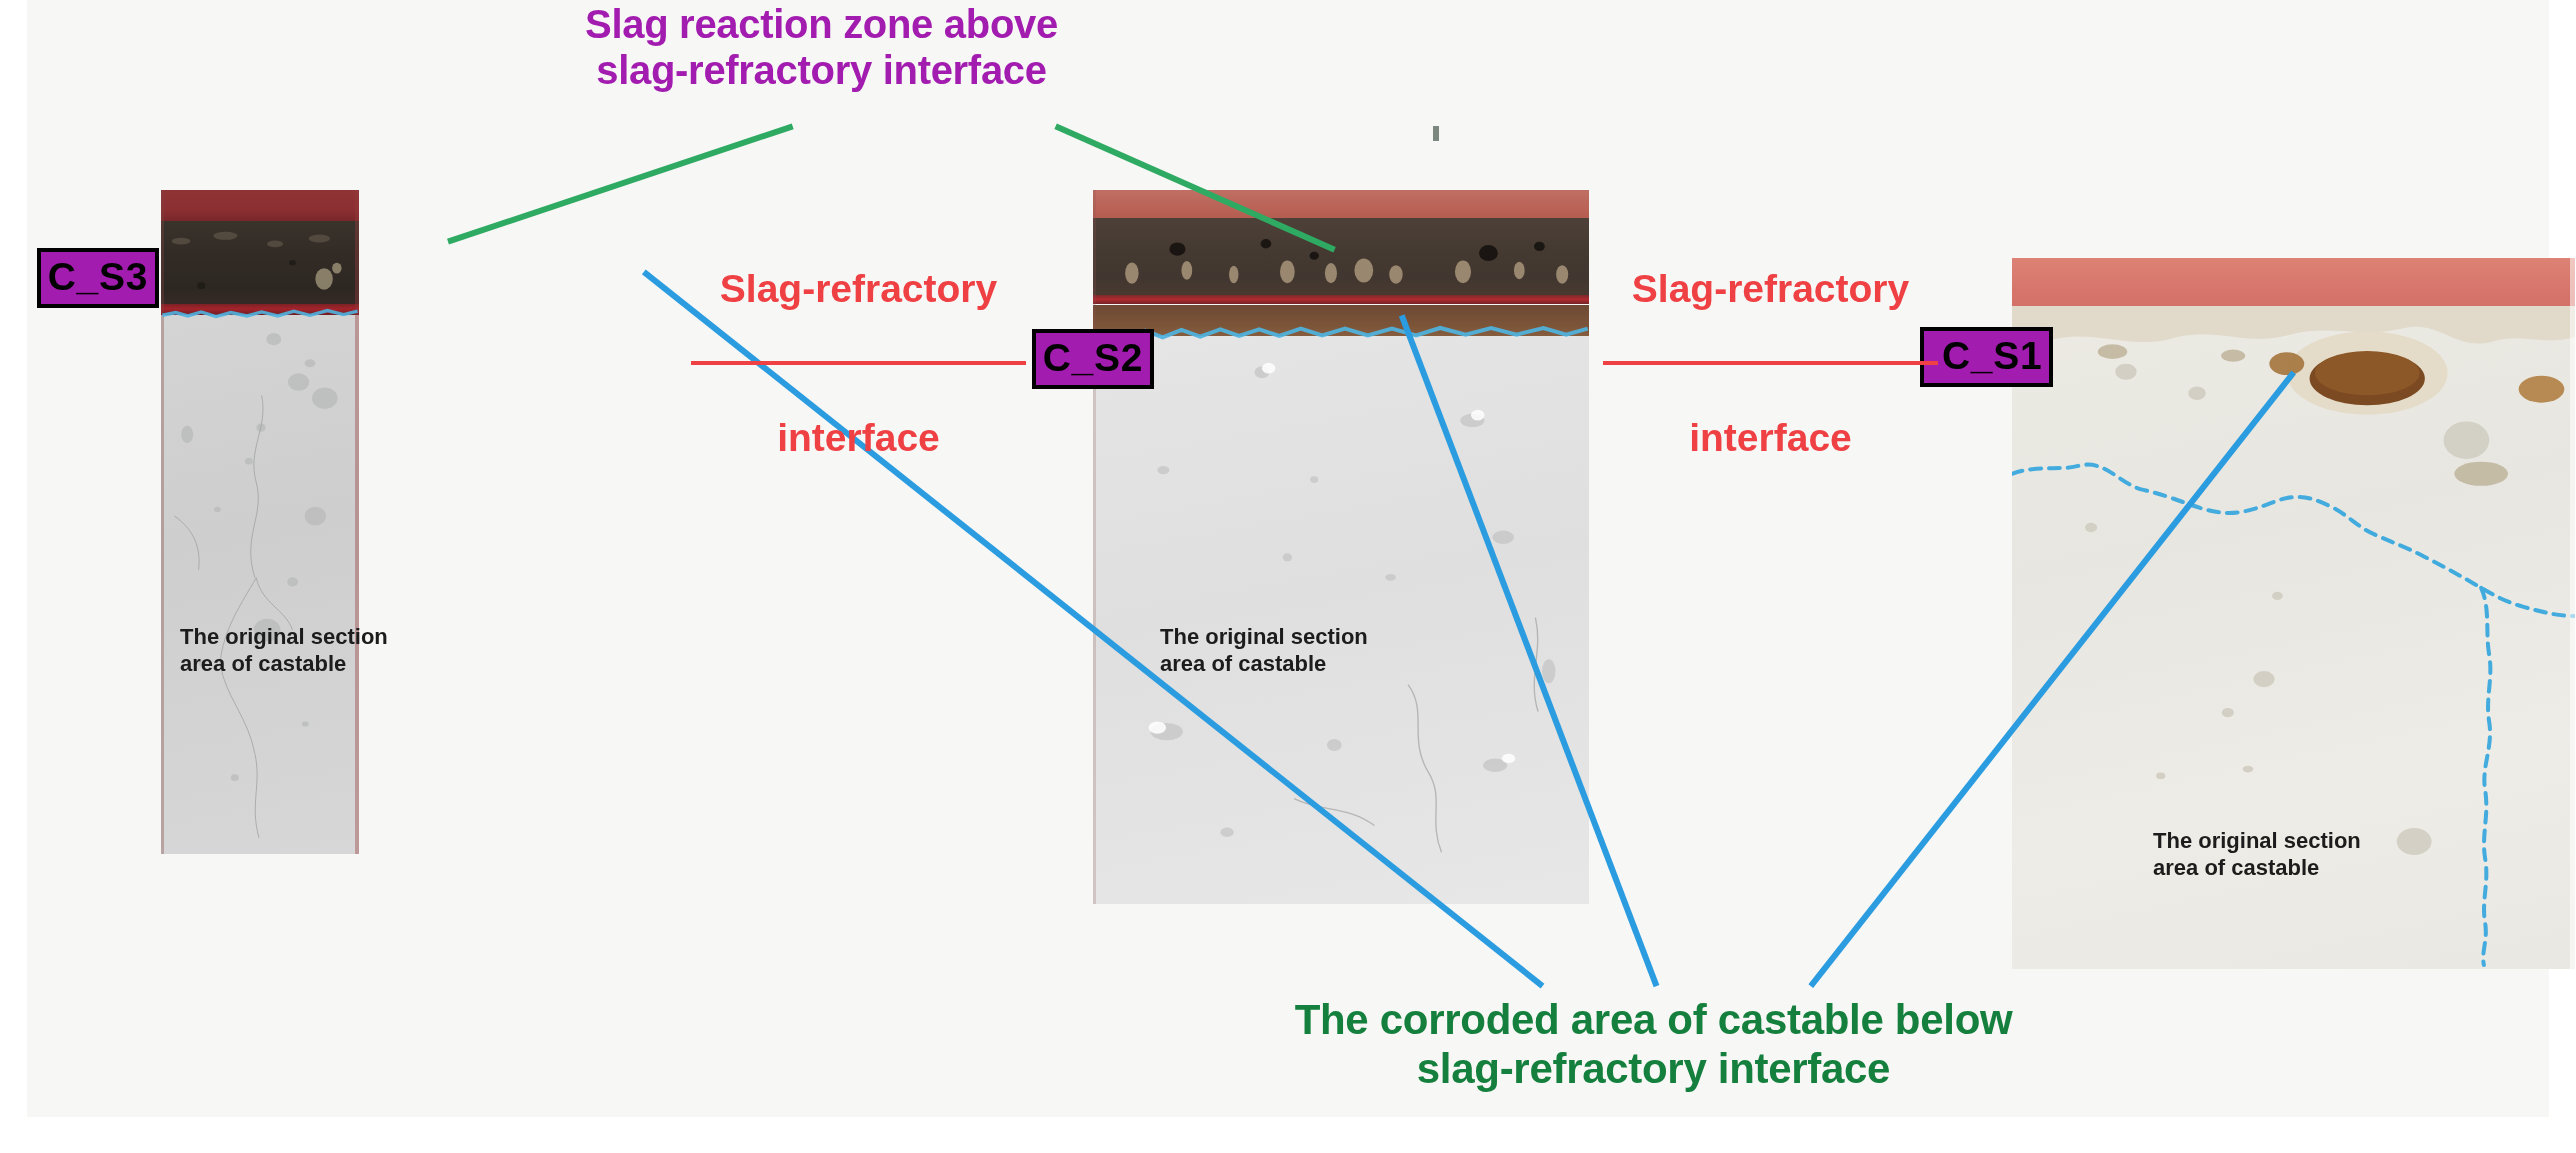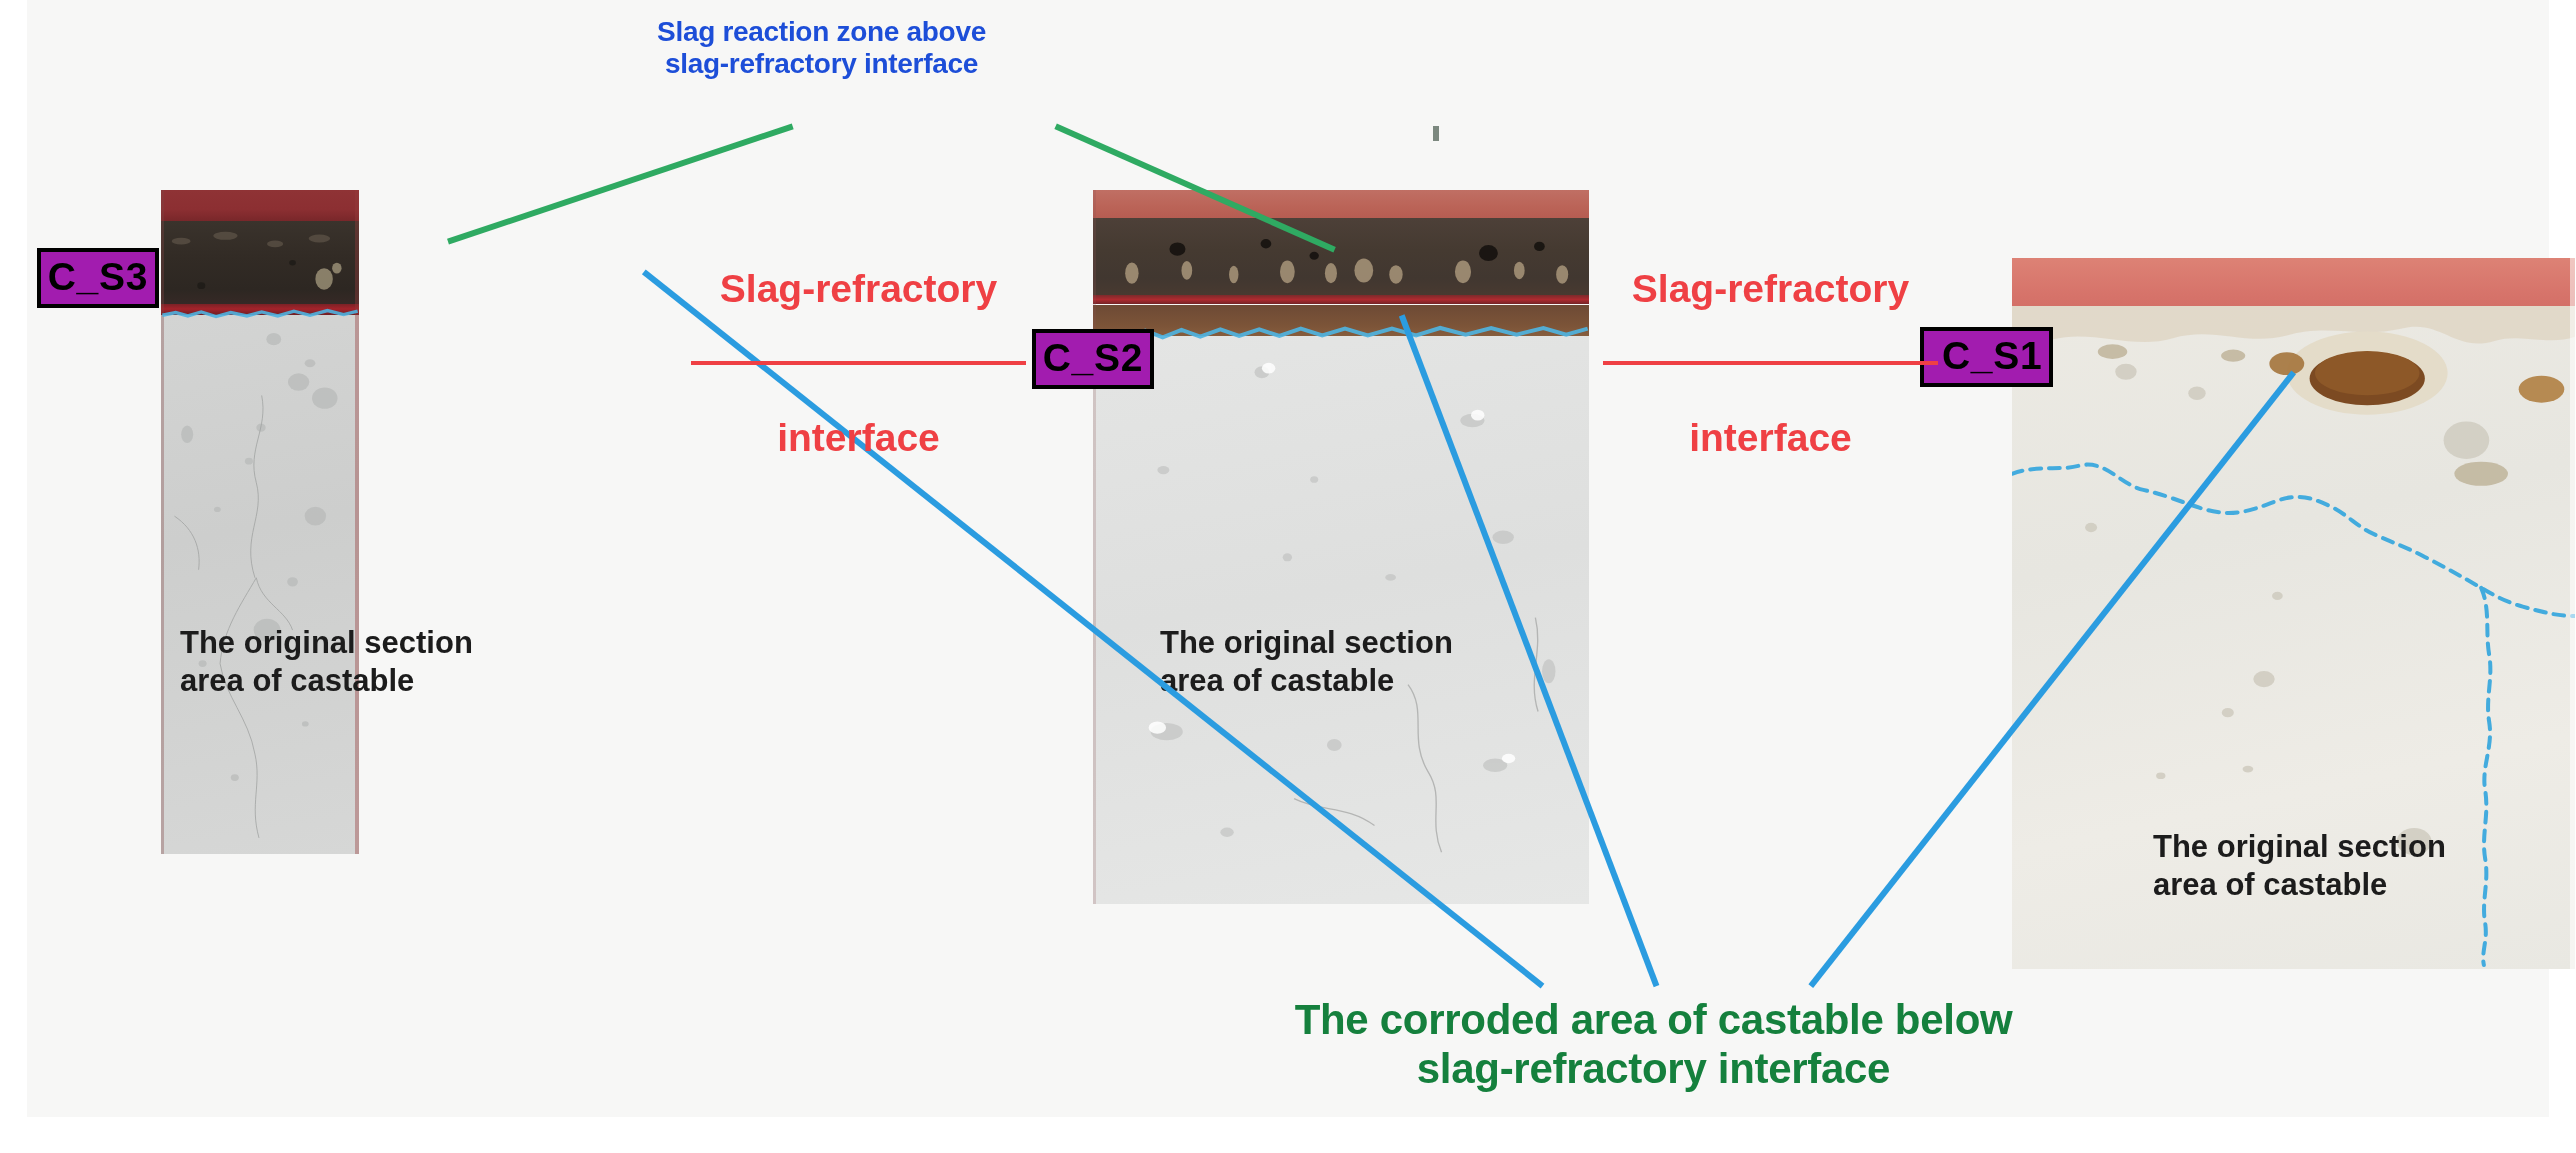--- a/index.html
+++ b/index.html
@@ -60,43 +60,43 @@
   #s1-body  { position:absolute; left:0; top:48px; width:100%; height:663px;
               background:linear-gradient(168deg,#eceae3 0%,#e7e6e0 35%,#eeece6 70%,#e9e8e2 100%); }
   #sample-s1 .edge-r { position:absolute; right:0; top:0; width:5.4px; height:100%;
               background:rgba(255,255,255,.55); }
 
   
   .ann { position:absolute; font-weight:bold; line-height:1.16; text-align:center;
          white-space:pre-line; }
 
   #ann-green {
-    left:543px; top:16px; width:557px;
-    color:#1d4ed8; font-size:28px; letter-spacing:-0.3px;
+    left:543px; top:1px; width:557px;
+    color:#a21caf; font-size:40px; letter-spacing:-0.3px;
   }
   #ann-red-1 {
     left:691px; top:221px; width:335px;
     color:#ef4044; font-size:39px;
   }
   #ann-red-2 {
     left:1603px; top:221px; width:335px;
     color:#ef4044; font-size:39px;
   }
   .ann-red .line-1 { display:block; }
   .ann-red .rule   { display:block; height:4.7px; background:#ef4044;
                      margin:4px auto 4px auto; width:100%; }
   .ann-red .line-2 { display:block; }
 
   #ann-blue {
     left:1241px; top:996px; width:825px;
     color:#15803d; font-size:42px; letter-spacing:-0.3px;
   }
 
   
-  .cap { position:absolute; color:#1c1c1c; font-weight:bold; font-size:31px;
+  .cap { position:absolute; color:#1c1c1c; font-weight:bold; font-size:22px;
          line-height:1.22; white-space:pre-line; text-align:left; }
   #cap-s3 { left:180px; top:624px; }
   #cap-s2 { left:1160px; top:624px; }
   #cap-s1 { left:2153px; top:828px; }
 
   
   .tag { position:absolute; background:#a21caf; border:4px solid #000000;
          color:#000000; font-weight:bold; font-size:39px; line-height:1;
          padding:5.4px 6.7px 8px 6.7px; letter-spacing:0.7px; }
   #tag-s3 { left:37px; top:248px; }

